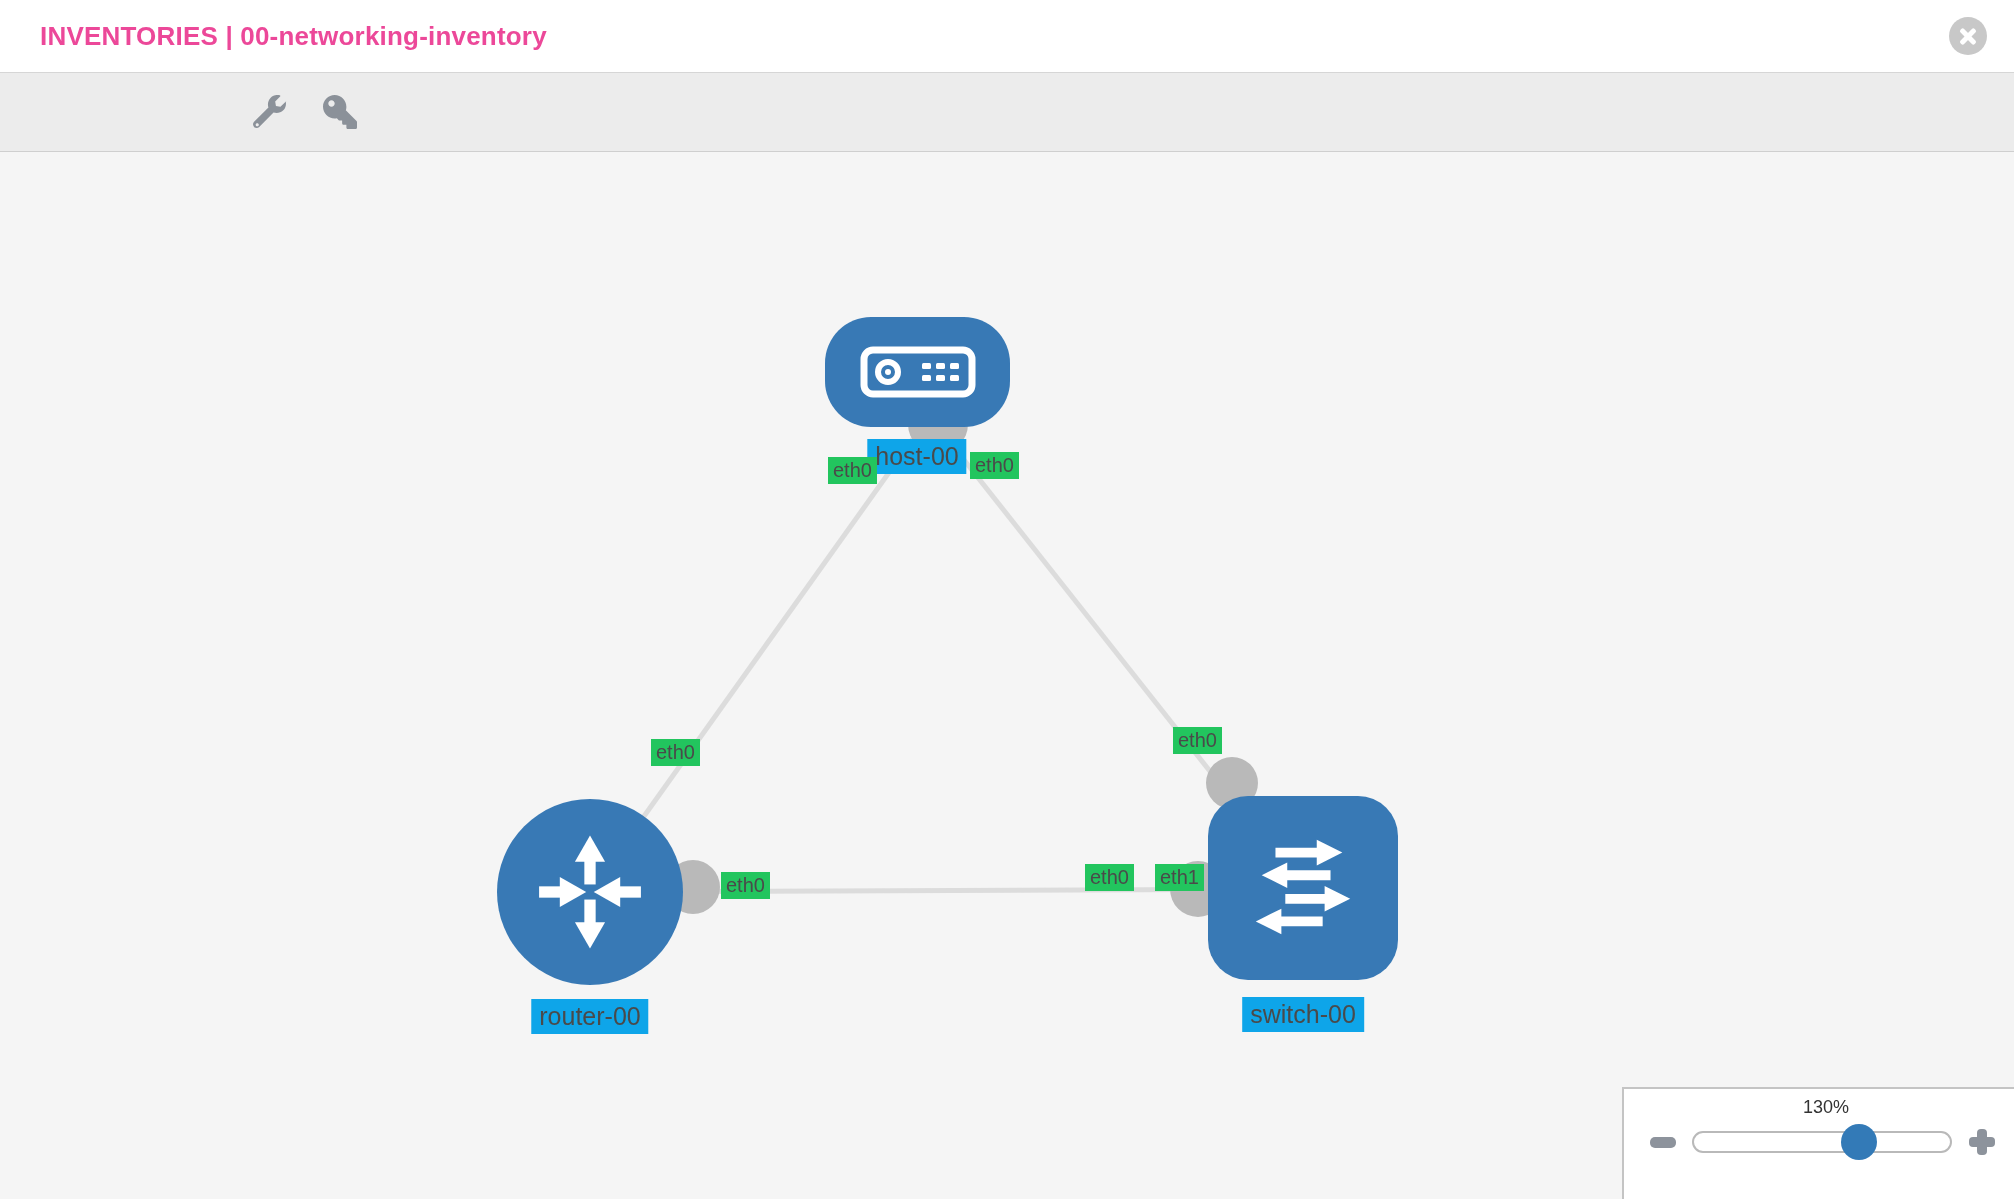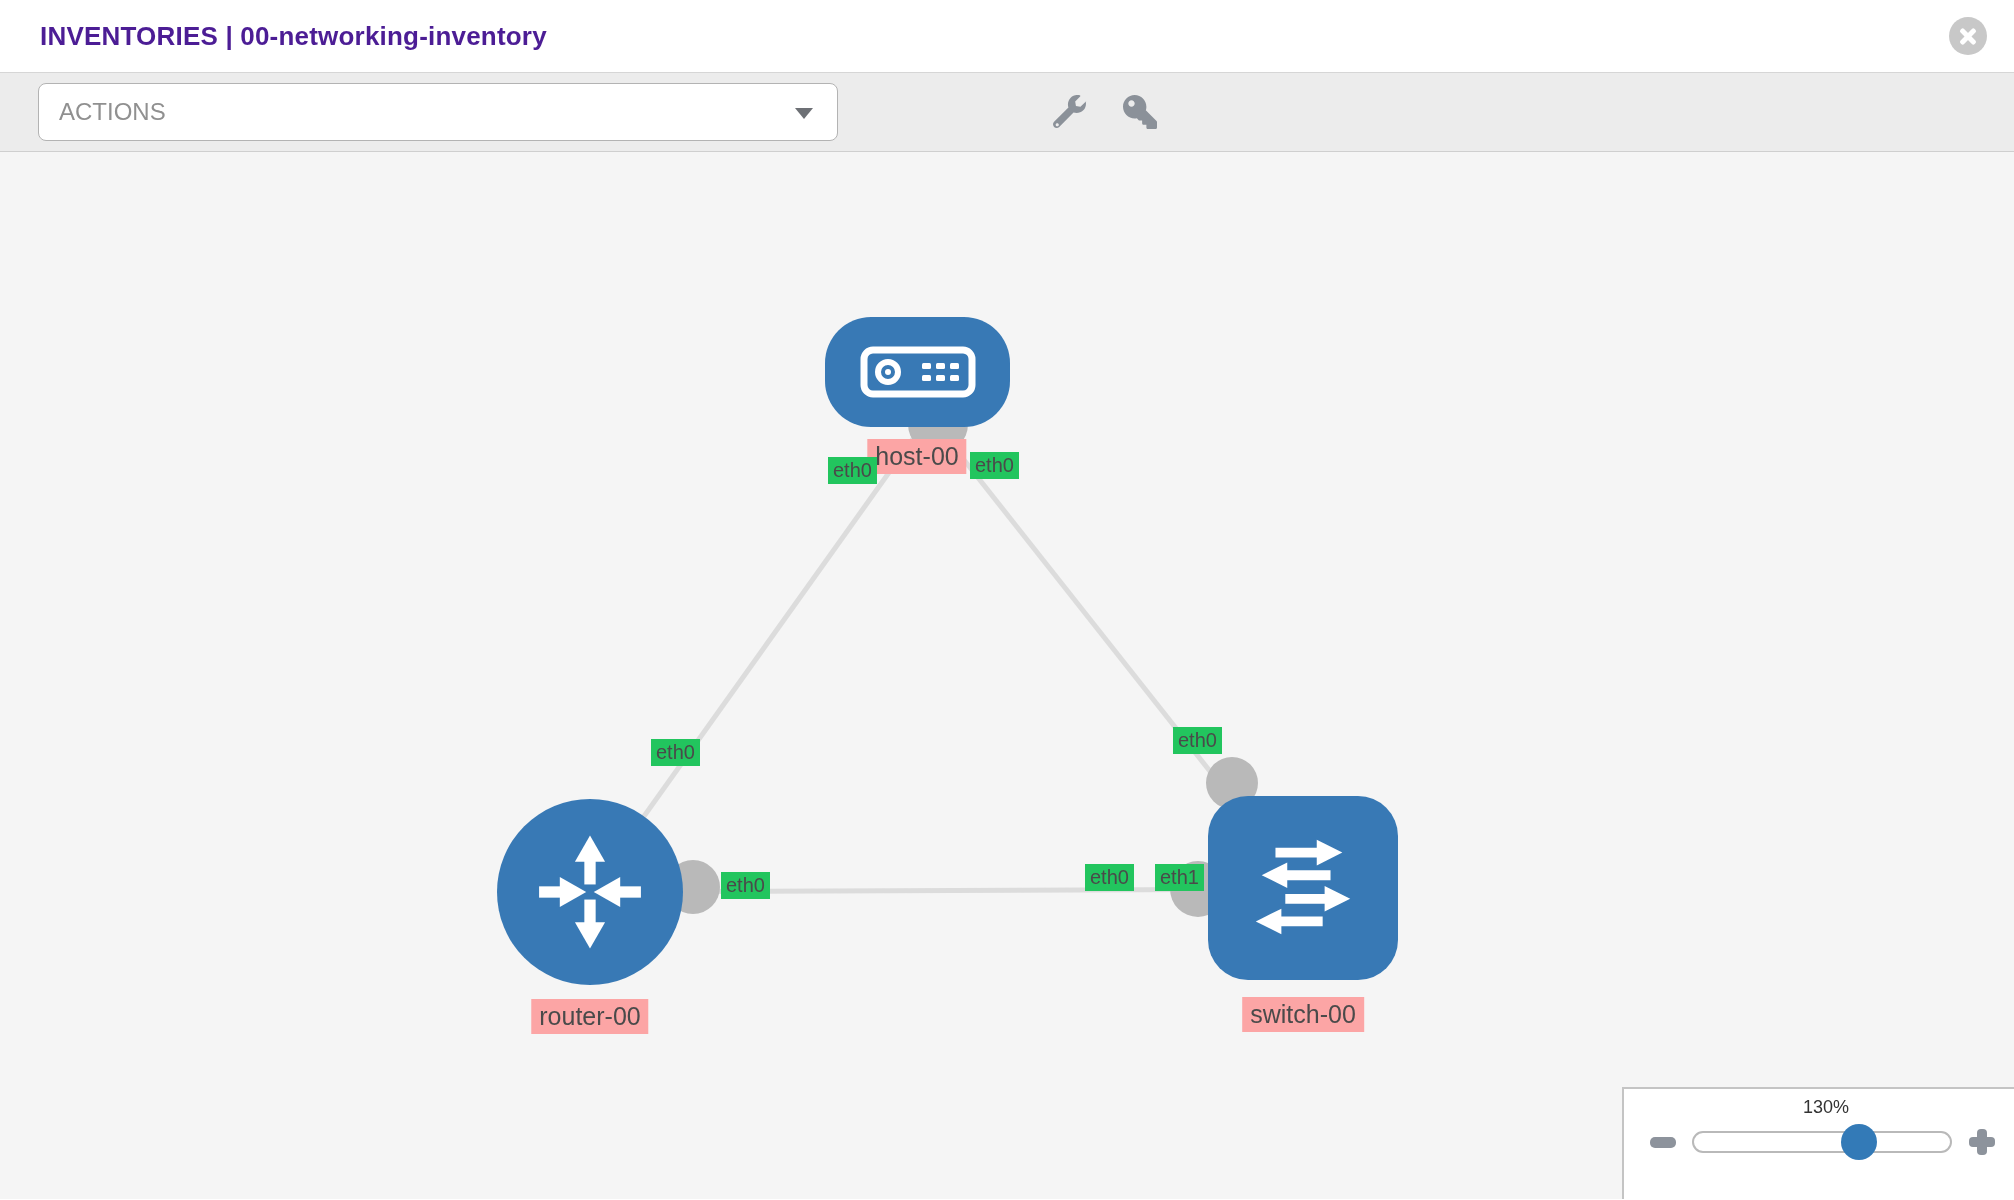--- a/index.html
+++ b/index.html
@@ -2,21 +2,21 @@
 <html><head>
 <meta charset="utf-8">
 <style>
   * { box-sizing: border-box; margin: 0; padding: 0; }
   html,body { width: 2014px; height: 1200px; overflow: hidden; background: #fff;
               font-family: "Liberation Sans", sans-serif; }
 
   
   .header { position: relative; height: 73px; background: #fff; border-bottom: 1px solid #d6d6d6; }
   .header h1 { position: absolute; left: 40px; top: 0; line-height: 72px;
-               font-size: 26px; font-weight: 700; color: #4c1d95; letter-spacing: 0.2px; }
+               font-size: 26px; font-weight: 700; color: #ec4899; letter-spacing: 0.2px; }
   .close-btn { position: absolute; right: 27px; top: 17px; width: 38px; height: 38px;
                border-radius: 50%; background: #c8c8c8; border: none; cursor: pointer; }
   .close-btn .bar { position: absolute; left: 9px; top: 16.5px; width: 20px; height: 5px;
                     background: #fff; border-radius: 2px; }
   .close-btn .bar.a { transform: rotate(45deg); }
   .close-btn .bar.b { transform: rotate(-45deg); }
 
   
   .toolbar { height: 79px; background: #ececec; border-bottom: 1px solid #cfcfcf;
              display: flex; align-items: center; padding: 0 36px 0 38px; }
@@ -39,21 +39,21 @@
   .links-svg { position: absolute; left: 0; top: 0; }
   .link { stroke: #dcdcdc; stroke-width: 5; }
   .if-dot { fill: #b9b9b9; }
 
   .node { position: absolute; background: #3879b5; display: flex;
           align-items: center; justify-content: center; cursor: pointer; }
   .node.host   { left: 825px; top: 165px; width: 185px; height: 110px; border-radius: 46px; }
   .node.router { left: 497px; top: 647px; width: 186px; height: 186px; border-radius: 50%; }
   .node.switch { left: 1208px; top: 644px; width: 190px; height: 184px; border-radius: 40px; }
 
-  .node-label { position: absolute; background: #fca5a5; color: #4a4a4a; font-size: 25px;
+  .node-label { position: absolute; background: #0ea5e9; color: #4a4a4a; font-size: 25px;
                 padding: 3px 8px; white-space: nowrap; transform: translateX(-50%); }
   .node-label.host   { left: 917px;  top: 287px; }
   .node-label.router { left: 590px;  top: 847px; }
   .node-label.switch { left: 1303px; top: 845px; }
 
   .if-label { position: absolute; background: #22c55e; color: #4a4a4a; font-size: 20px;
               padding: 2px 5px; white-space: nowrap; }
   .if-label.host-l    { left: 828px;  top: 305px; }
   .if-label.host-r    { left: 970px;  top: 300px; }
   .if-label.router-dg { left: 651px;  top: 587px; }
@@ -88,24 +88,20 @@
 
 <div class="header">
   <h1>INVENTORIES | 00-networking-inventory</h1>
   <button class="close-btn">
     <span class="bar a"></span>
     <span class="bar b"></span>
   </button>
 </div>
 
 <div class="toolbar">
-  <div class="select actions">
-    <span>ACTIONS</span>
-    <span class="caret"></span>
-  </div>
 
   <button class="tool-icon wrench">
     <svg width="34" height="34" viewBox="0 0 512 512">
       <path d="M507.73 109.1c-2.24-9.03-13.54-12.09-20.12-5.51l-74.36 74.36-67.88-11.31-11.31-67.88 74.36-74.36c6.62-6.62 3.43-17.9-5.66-20.16-47.38-11.74-99.55-.91-136.58 36.12-39.64 39.64-50.55 97.1-34.05 146.96L16.11 402.34c-21.48 21.48-21.48 56.32 0 77.8s56.32 21.48 77.8 0l215.1-215.1c49.85 16.5 107.3 5.6 146.96-34.05 37.04-37.03 47.87-89.2 36.12-136.58zM64 472c-13.25 0-24-10.75-24-24 0-13.26 10.75-24 24-24s24 10.74 24 24c0 13.25-10.75 24-24 24z"></path>
     </svg>
   </button>
 
   <button class="tool-icon key">
     <svg width="34" height="34" viewBox="0 0 512 512" style="transform: scaleX(-1);">
       <path d="M512 176c0 97.2-78.8 176-176 176-11.22 0-22.19-1.06-32.83-3.07l-24.01 27.01A24 24 0 0 1 261.22 384H224v40c0 13.25-10.75 24-24 24h-40v40c0 13.25-10.75 24-24 24H24c-13.25 0-24-10.75-24-24v-78.06c0-6.36 2.53-12.47 7.03-16.97l161.8-161.8C163.11 219.42 160 198.05 160 176 160 78.8 238.8 0 336 0c97.49 0 176 78.51 176 176zM336 128c0 26.51 21.49 48 48 48s48-21.49 48-48-21.49-48-48-48-48 21.49-48 48z"></path>

